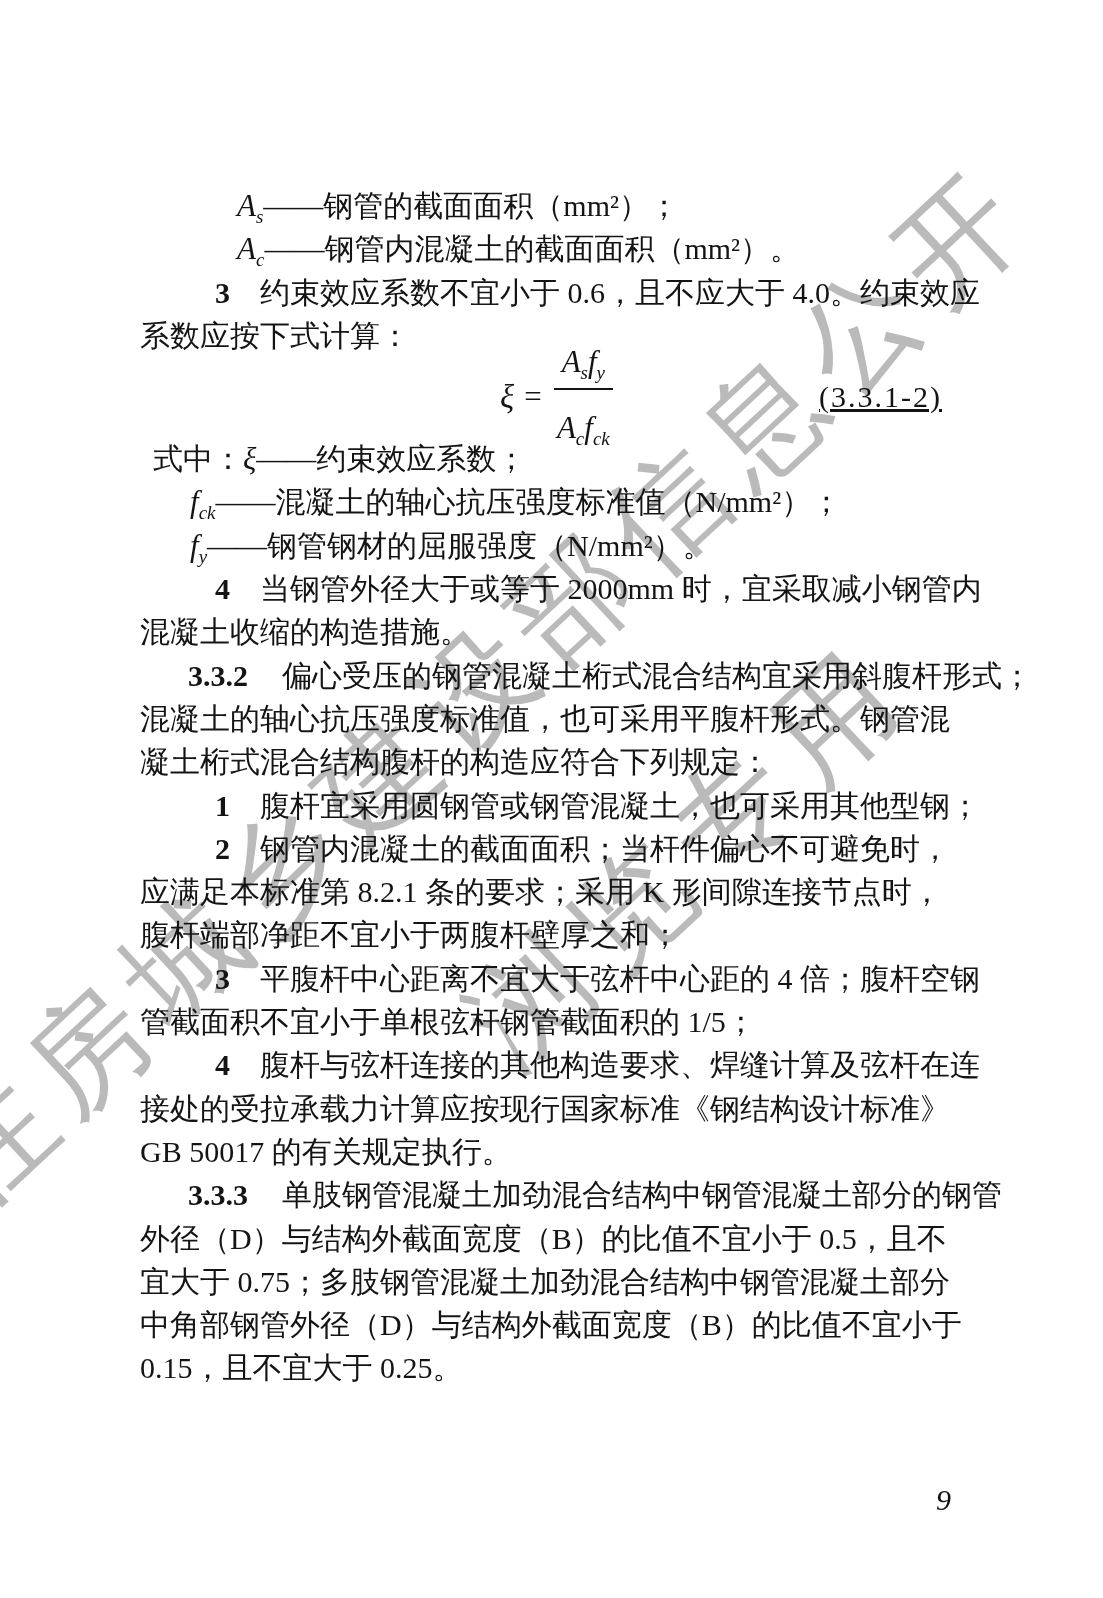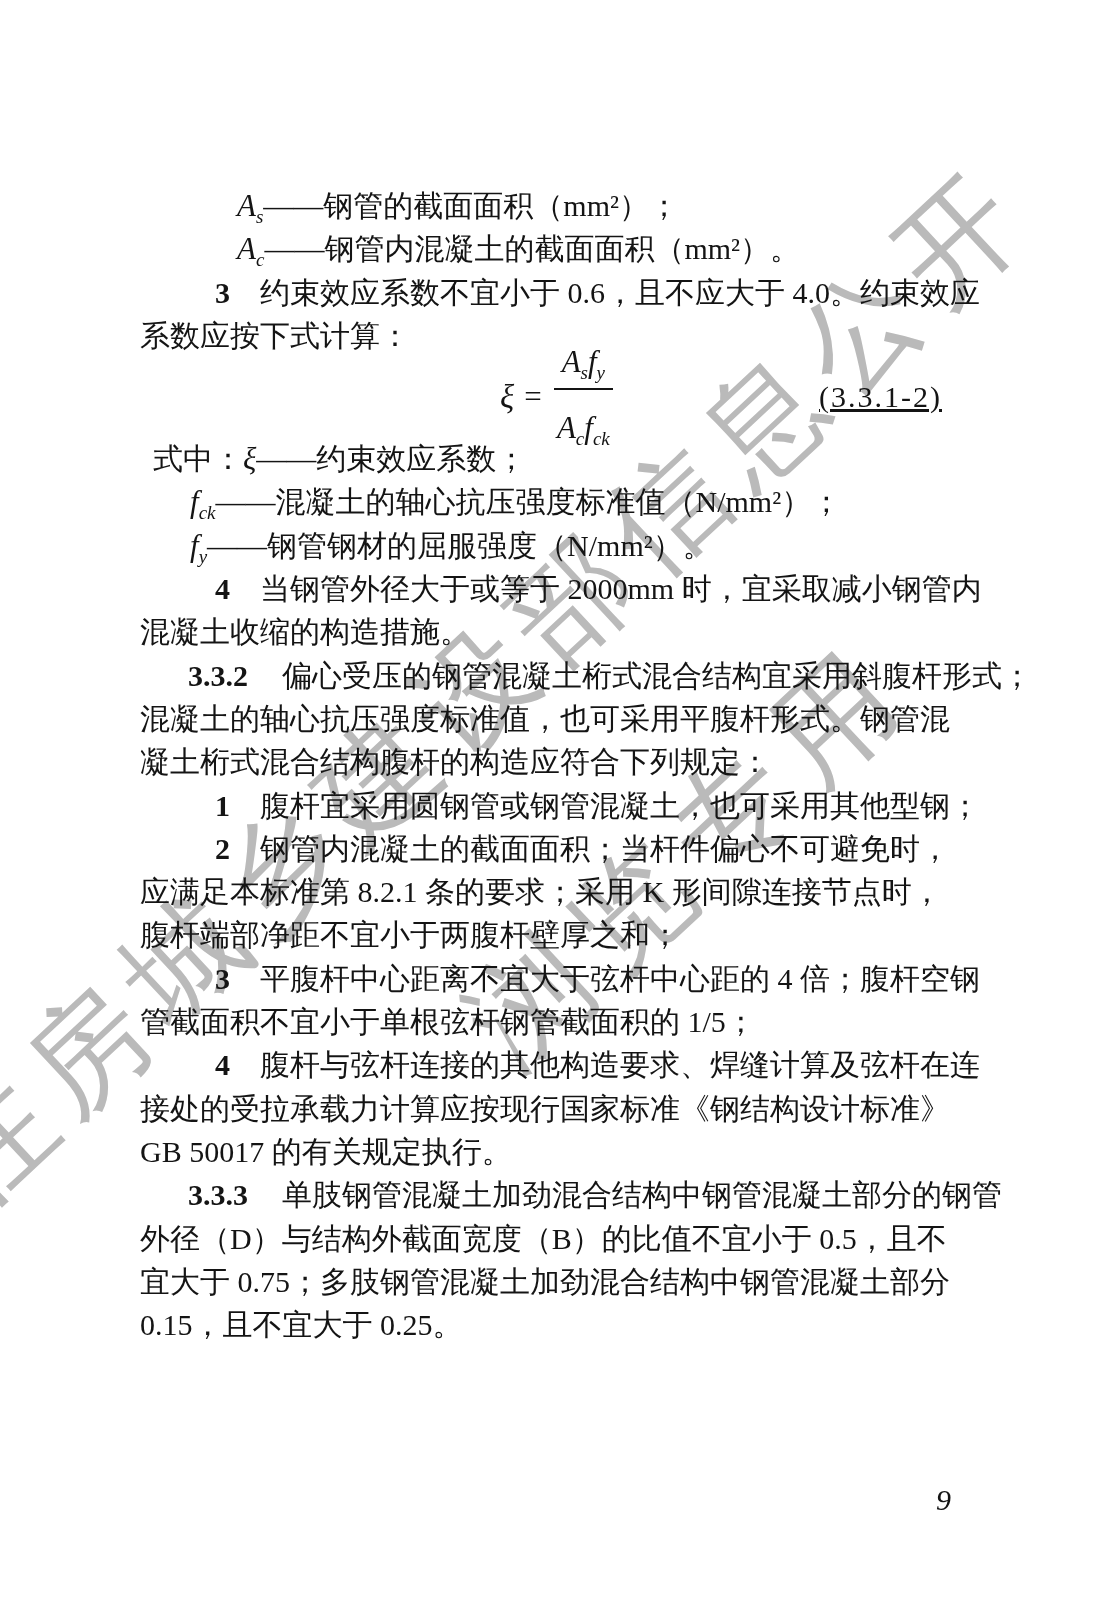--- a/index.html
+++ b/index.html
@@ -136,18 +136,19 @@
       <div class="line ind-p"><span>应满足本标准第 8.2.1 条的要求；采用 K 形间隙连接节点时，</span></div>
       <div class="line ind-p"><span>腹杆端部净距不宜小于两腹杆壁厚之和；</span></div>
       <div class="line ind-item"><span class="num">3</span><span>平腹杆中心距离不宜大于弦杆中心距的 4 倍；腹杆空钢</span></div>
       <div class="line ind-p"><span>管截面积不宜小于单根弦杆钢管截面积的 1/5；</span></div>
       <div class="line ind-item"><span class="num">4</span><span>腹杆与弦杆连接的其他构造要求、焊缝计算及弦杆在连</span></div>
       <div class="line ind-p"><span>接处的受拉承载力计算应按现行国家标准《钢结构设计标准》</span></div>
       <div class="line ind-p"><span>GB 50017 的有关规定执行。</span></div>
       <div class="line ind-sec"><span class="num">3.3.3</span><span>单肢钢管混凝土加劲混合结构中钢管混凝土部分的钢管</span></div>
       <div class="line ind-p"><span>外径（D）与结构外截面宽度（B）的比值不宜小于 0.5，且不</span></div>
       <div class="line ind-p"><span>宜大于 0.75；多肢钢管混凝土加劲混合结构中钢管混凝土部分</span></div>
+      <div class="line ind-p"><span>中角部钢管外径（D）与结构外截面宽度（B）的比值不宜小于</span></div>
       <div class="line ind-p"><span>0.15，且不宜大于 0.25。</span></div>
     </div>
 
 </div>
 
 <div class="page-number">9</div>
 
 </body></html>

